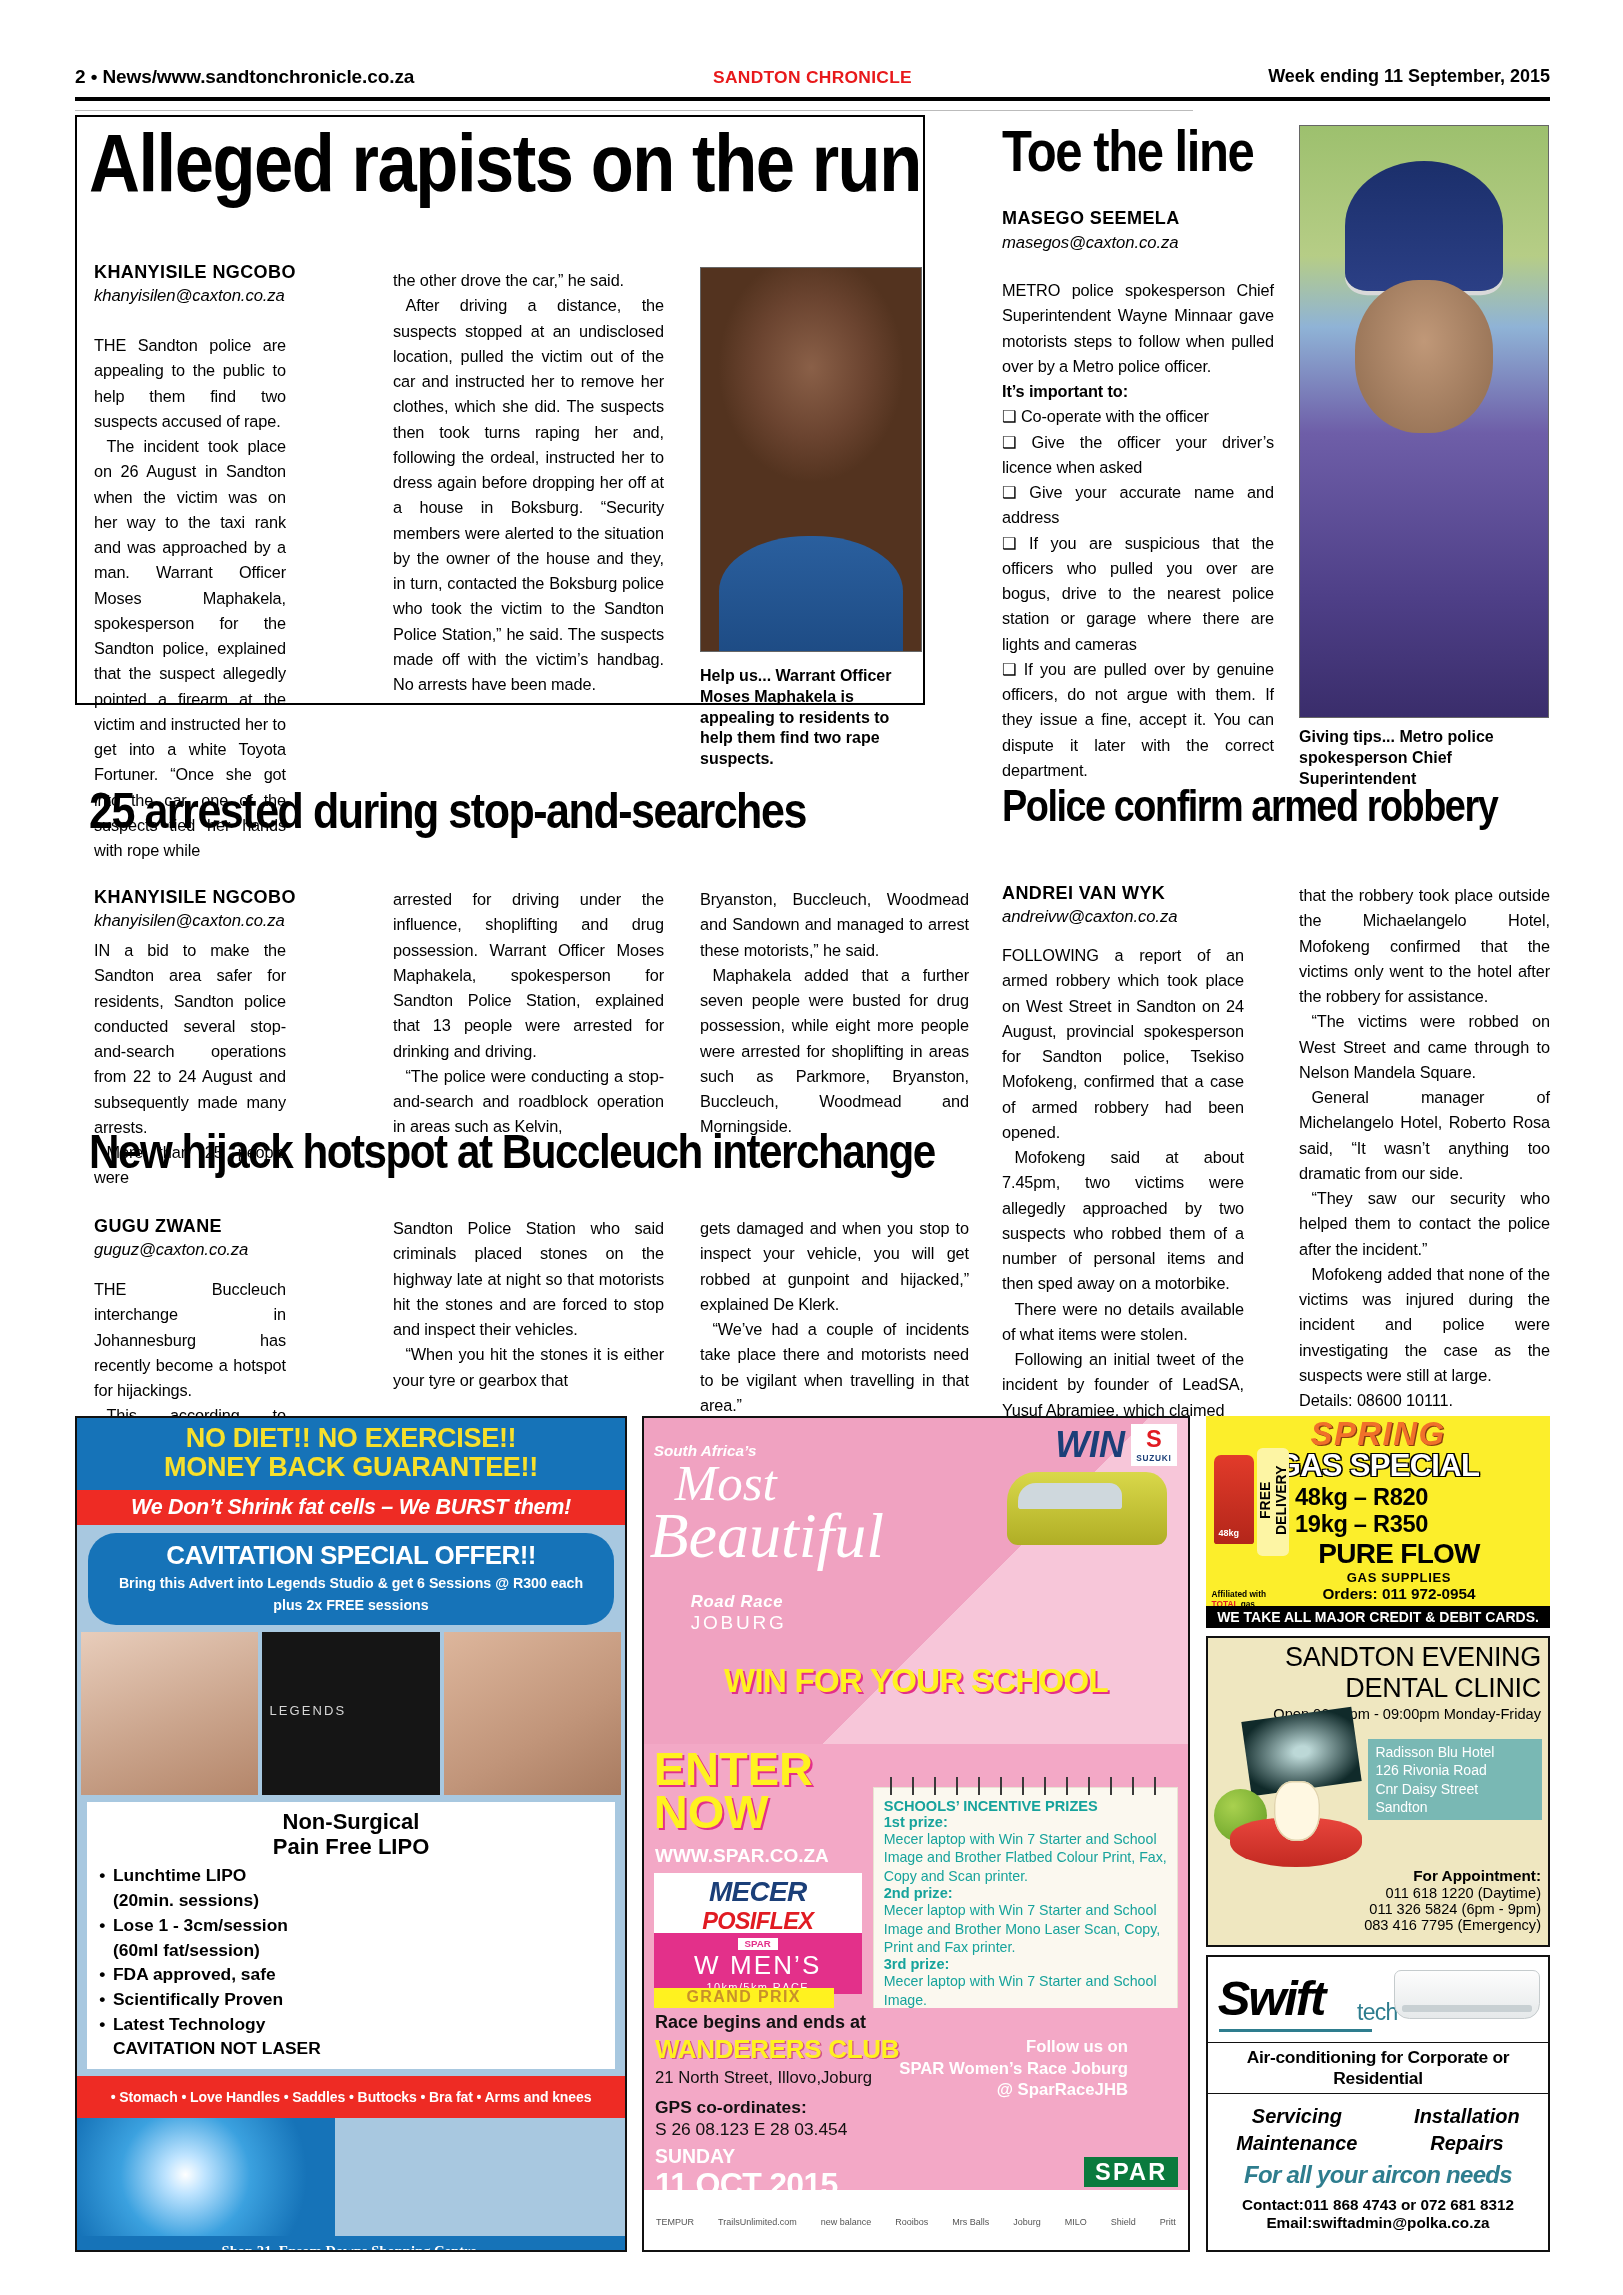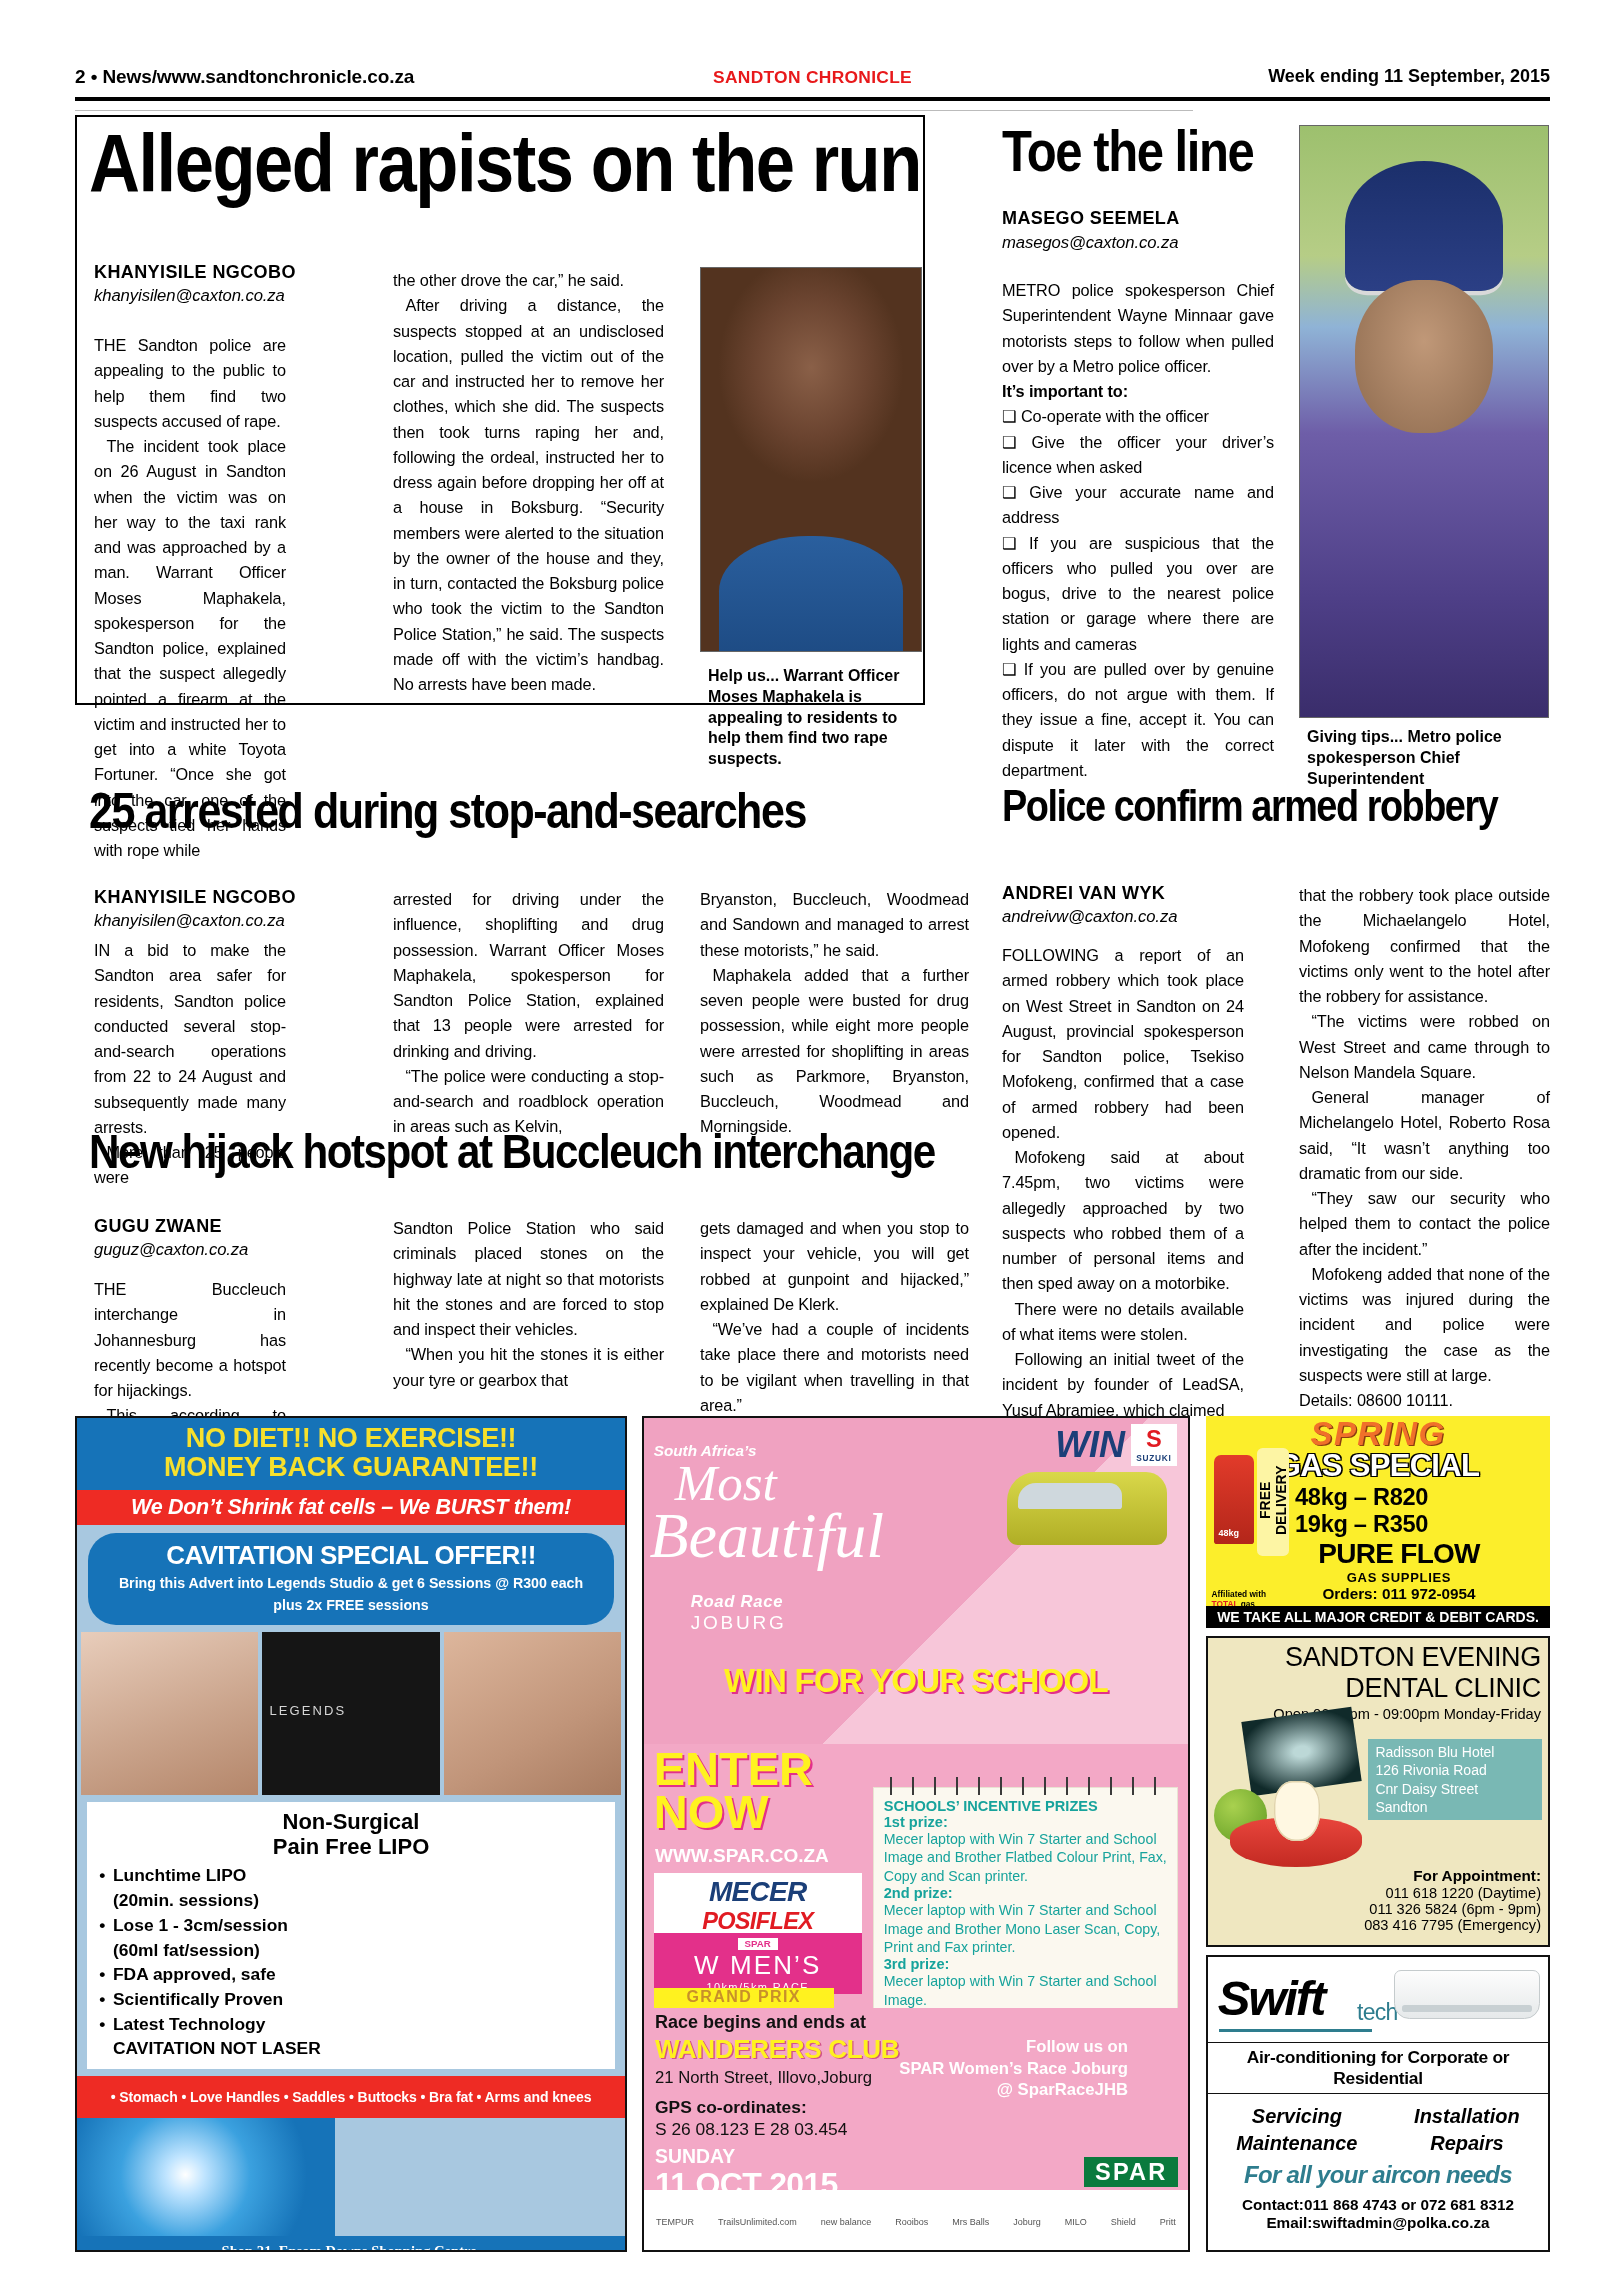--- a/index.html
+++ b/index.html
@@ -20,21 +20,21 @@
 
   
   .abs { position:absolute; }
   .hl { font-family:"Liberation Sans", sans-serif; font-weight:bold;
         letter-spacing:-1.7px; line-height:.92; transform:scaleX(.86); transform-origin:left top; }
   .byline { font-size:18px; font-weight:bold; letter-spacing:0.4px; }
   .email { font-size:16.7px; font-style:italic; letter-spacing:-0.1px; }
   .body-col { font-size:16.3px; line-height:1.55; text-align:justify; letter-spacing:-0.1px; }
   .body-col p { text-indent:12.5px; }
   .body-col p.first { text-indent:0; }
-  .caption { font-size:16px; font-weight:bold; line-height:1.3;margin-left:8px; }
+  .caption { font-size:16px; font-weight:bold; line-height:1.3; }
 
   
   .box1 { position:absolute; left:75px; top:115px; width:850px; height:590px;
           border:2.1px solid #000; background:#fff; }
   .thinline { position:absolute; left:75px; top:110px; width:1118px; height:1.4px; background:#bbb; }
 
   
   .photo { position:absolute; overflow:hidden; border:0.7px solid #666; }
   .ph-man {
     background:

